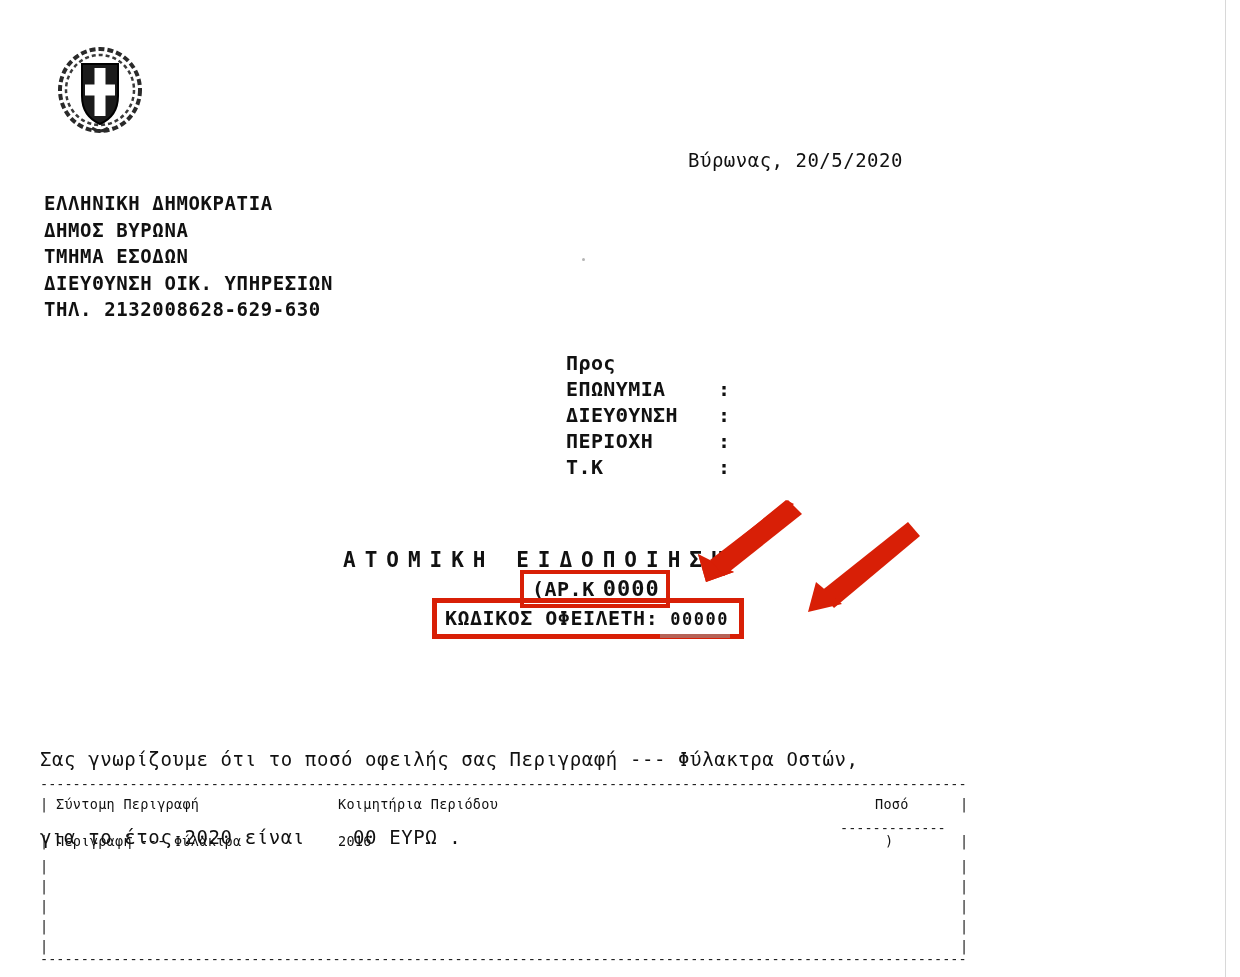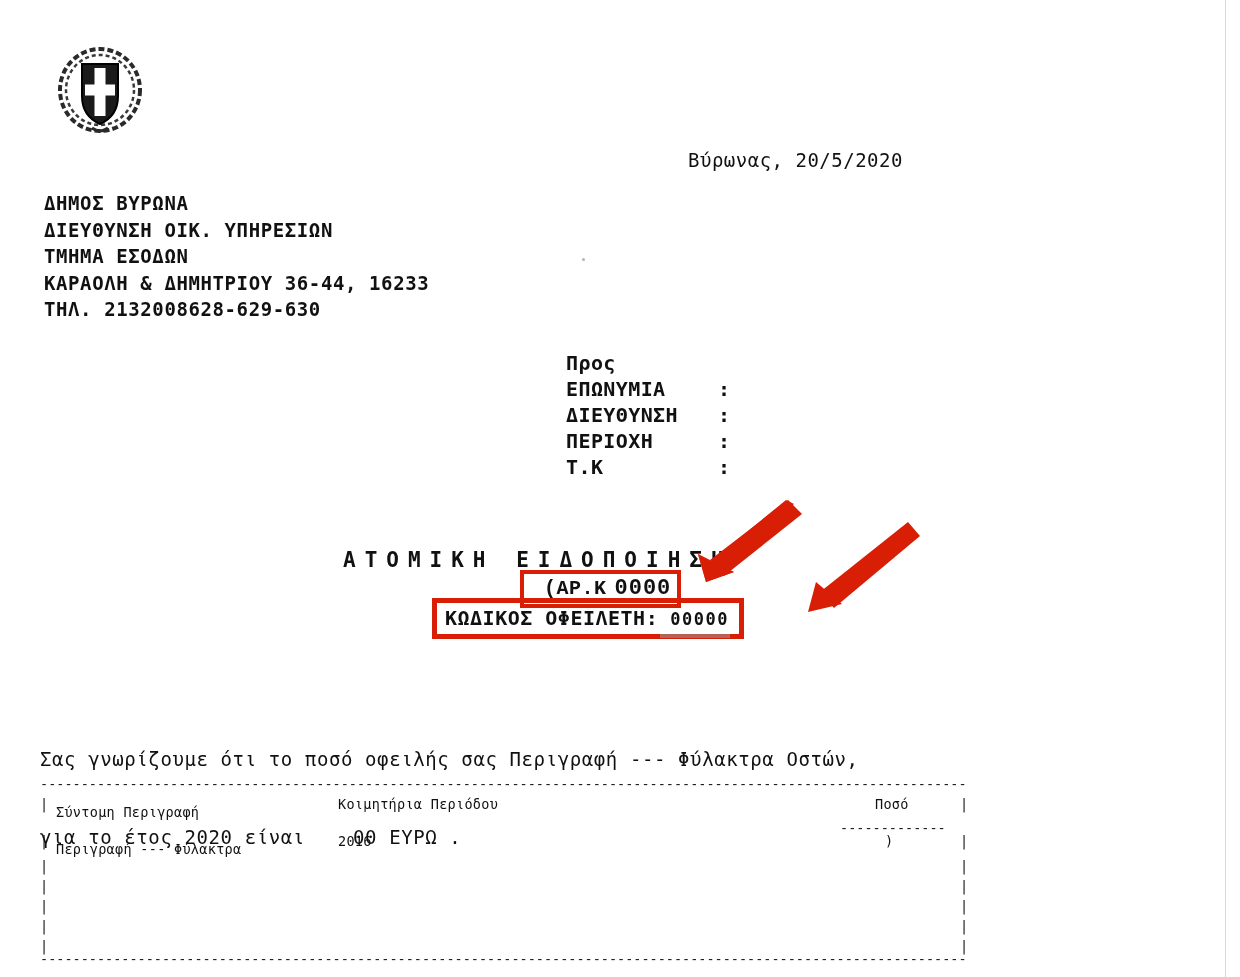--- a/index.html
+++ b/index.html
@@ -108,24 +108,23 @@
 
   
   .code-line-1 {
     position: absolute;
     left: 520px;
     top: 570px;
     font-size: 20px;
     font-weight: bold;
     letter-spacing: 0.5px;
     white-space: nowrap;
-    padding: 2px 6px 3px 20px;
+    padding: 2px 6px 3px 8px;
     border: 4px solid #d81f06;
     background: transparent;
-    font-family: Liberation Mono, monospace;
   }
   .code-line-1 .num {
     font-size: 22px;
     letter-spacing: 1px;
     margin-left: 8px;
   }
   .code-line-2 {
     position: absolute;
     left: 432px;
     top: 598px;
@@ -189,21 +188,21 @@
     position: relative;
     height: 24px;
     margin-top: 5px;
   }
   .tbl-row {
     position: relative;
     height: 24px;
   }
   .cell-pipe-l { position: absolute; left: 0; top: 0; }
   .cell-pipe-r { position: absolute; left: 920px; top: 0; }
-  .c-desc  { position: absolute; left: 16px; top: 8px; }
+  .c-desc  { position: absolute; left: 16px; top: 0; }
   .c-per   { position: absolute; left: 298px; top: 0; }
   .c-amt   { position: absolute; left: 800px; top: 0; padding-left: 35px; }
   .c-amt-v { position: absolute; left: 845px; top: 0; }
   .rule-mid {
     position: relative;
     height: 13px;
     margin-left: 800px;
     width: 128px;
   }
   .pipes {
@@ -230,24 +229,24 @@
       <rect x="42.5" y="28" width="11" height="48" fill="#ffffff"></rect>
       <rect x="33" y="44.5" width="30" height="11" fill="#ffffff"></rect>
 
       <path d="M40 88 Q48 94 56 88" fill="none" stroke="#2a2a2a" stroke-width="3"></path>
     </svg>
   </div>
 
   <div class="date-line">Βύρωνας, 20/5/2020</div>
 
   <div class="sender">
+    <div>ΕΛΛΗΝΙΚΗ ΔΗΜΟΚΡΑΤΙΑ</div>
     <div>ΔΗΜΟΣ ΒΥΡΩΝΑ</div>
+    <div>ΤΜΗΜΑ ΕΣΟΔΩΝ</div>
     <div>ΔΙΕΥΘΥΝΣΗ ΟΙΚ. ΥΠΗΡΕΣΙΩΝ</div>
-    <div>ΤΜΗΜΑ ΕΣΟΔΩΝ</div>
-    <div>ΚΑΡΑΟΛΗ &amp; ΔΗΜΗΤΡΙΟΥ 36-44, 16233</div>
     <div>ΤΗΛ. 2132008628-629-630</div>
   </div>
 
   <div class="speck"></div>
 
   <div class="recipient">
     <div class="row">
       <span class="first">Προς</span>
     </div>
     <div class="row">

